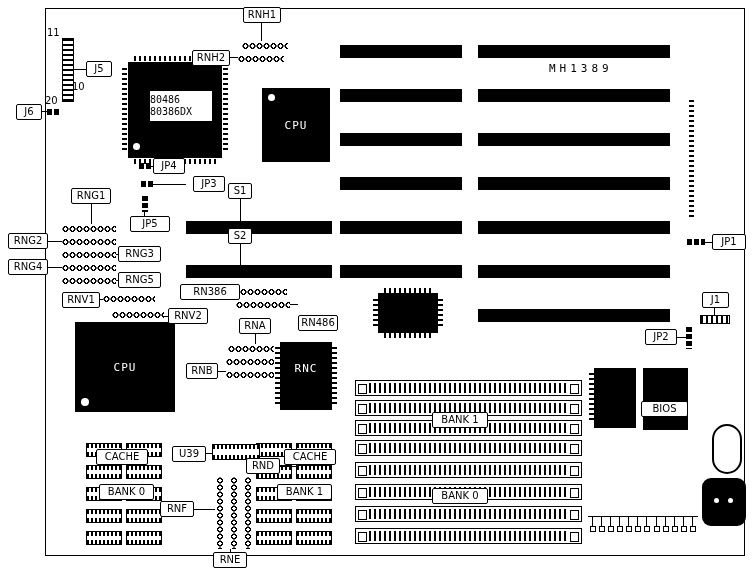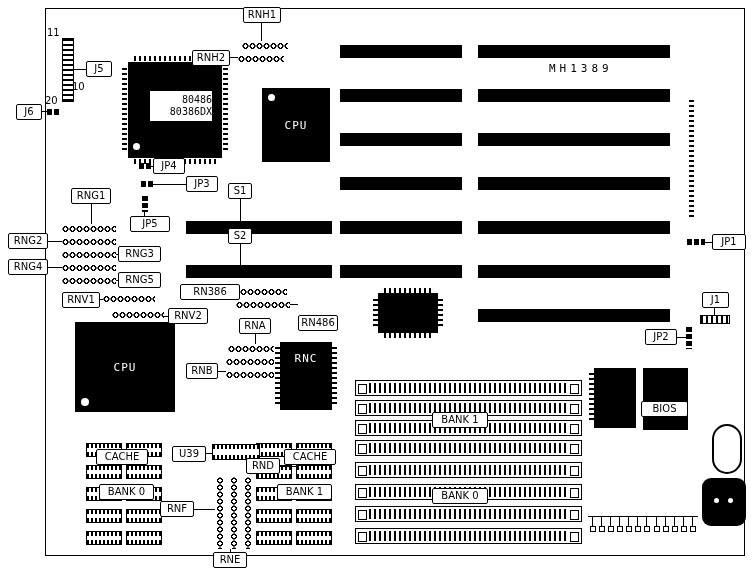--- a/index.html
+++ b/index.html
@@ -8,30 +8,30 @@
             font-family:"DejaVu Sans", sans-serif; overflow:hidden; }
 
   .board { position:absolute; left:45px; top:8px; width:700px; height:548px;
            border:1px solid #000; background:#fff; }
 
   .slot  { position:absolute; height:13px; background:#000; z-index:1; }
   .blk   { position:absolute; background:#000; z-index:2; }
   .chip  { position:absolute; background:#000; color:#fff; z-index:2;
            display:flex; align-items:center; justify-content:center;
            font-family:"DejaVu Sans Mono", monospace; font-size:11px; letter-spacing:1px; }
-  .chip.topalign { align-items:flex-start; padding-top:10px; }
+  .chip.topalign { align-items:flex-start; padding-top:20px; }
   .dot   { position:absolute; background:#fff; border-radius:50%; z-index:3; display:block; }
 
   .pins-h { position:absolute; height:5px; z-index:1;
             background:repeating-linear-gradient(90deg,#000 0 2px,rgba(0,0,0,0) 2px 5px); }
   .pins-v { position:absolute; width:5px; z-index:1;
             background:repeating-linear-gradient(180deg,#000 0 2px,rgba(0,0,0,0) 2px 5px); }
 
   .partbox { position:absolute; background:#fff; z-index:3; color:#000;
-             display:flex; flex-direction:column; align-items:flex-end; justify-content:center;
+             display:flex; flex-direction:column; align-items:flex-start; justify-content:center;
              font-family:"DejaVu Sans Mono", monospace; font-size:10px; line-height:12px; }
 
   .chh { position:absolute; height:10px; z-index:2; background-repeat:repeat-x;
          background-size:7px 10px;
          background-image:radial-gradient(circle 3px at 3.5px 5px,#fff 0 1.7px,#000 1.8px 3px,rgba(0,0,0,0) 3.1px); }
   .chv { position:absolute; width:10px; z-index:2; background-repeat:repeat-y;
          background-size:10px 7px;
          background-image:radial-gradient(circle 3px at 5px 3.5px,#fff 0 1.7px,#000 1.8px 3px,rgba(0,0,0,0) 3.1px); }
 
   .hdrv { position:absolute; border:1px solid #000; z-index:2;
@@ -260,21 +260,21 @@
   <div class="wire" style="left:230px;top:549px;width:1px;height:3px"></div>
   <div class="wire" style="left:705px;top:242px;width:7px;height:1px"></div>
   <div class="wire" style="left:714px;top:308px;width:1px;height:7px"></div>
   <div class="wire" style="left:677px;top:337px;width:9px;height:1px"></div>
 
   <div class="lbl" style="left:243px;top:7px;width:38px">RNH1</div>
   <div class="lbl" style="left:192px;top:50px;width:38px">RNH2</div>
   <div class="lbl" style="left:86px;top:61px;width:26px">J5</div>
   <div class="lbl" style="left:16px;top:104px;width:26px">J6</div>
   <div class="lbl" style="left:153px;top:158px;width:32px">JP4</div>
-  <div class="lbl" style="left:186px;top:176px;width:32px">JP3</div>
+  <div class="lbl" style="left:193px;top:176px;width:32px">JP3</div>
   <div class="lbl" style="left:130px;top:216px;width:40px">JP5</div>
   <div class="lbl" style="left:228px;top:183px;width:24px">S1</div>
   <div class="lbl" style="left:228px;top:228px;width:24px">S2</div>
   <div class="lbl" style="left:71px;top:188px;width:40px">RNG1</div>
   <div class="lbl" style="left:8px;top:233px;width:40px">RNG2</div>
   <div class="lbl" style="left:118px;top:246px;width:43px">RNG3</div>
   <div class="lbl" style="left:8px;top:259px;width:40px">RNG4</div>
   <div class="lbl" style="left:118px;top:272px;width:43px">RNG5</div>
   <div class="lbl" style="left:62px;top:292px;width:38px">RNV1</div>
   <div class="lbl" style="left:168px;top:308px;width:40px">RNV2</div>

